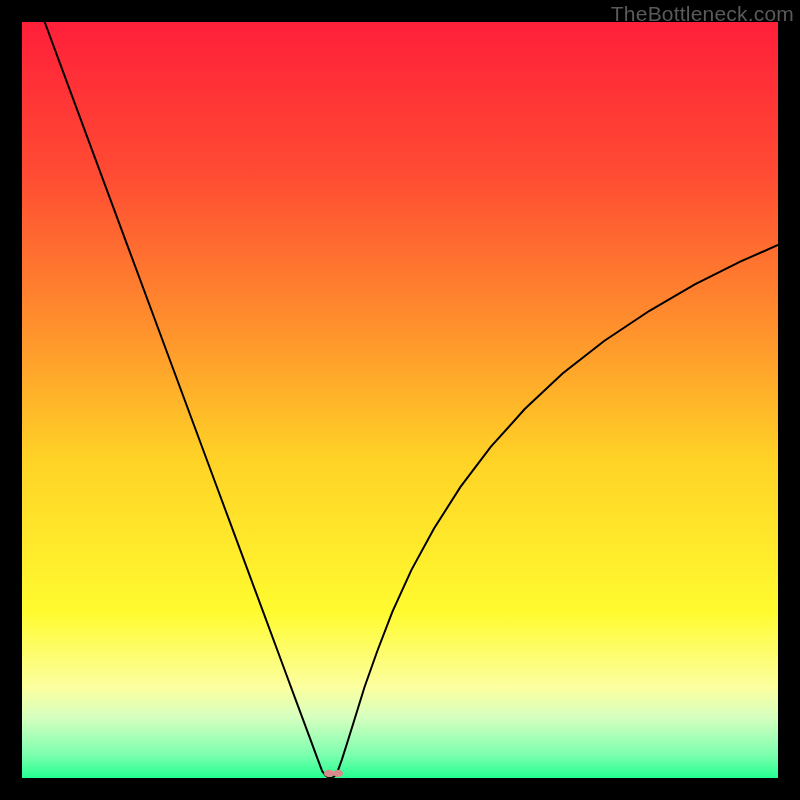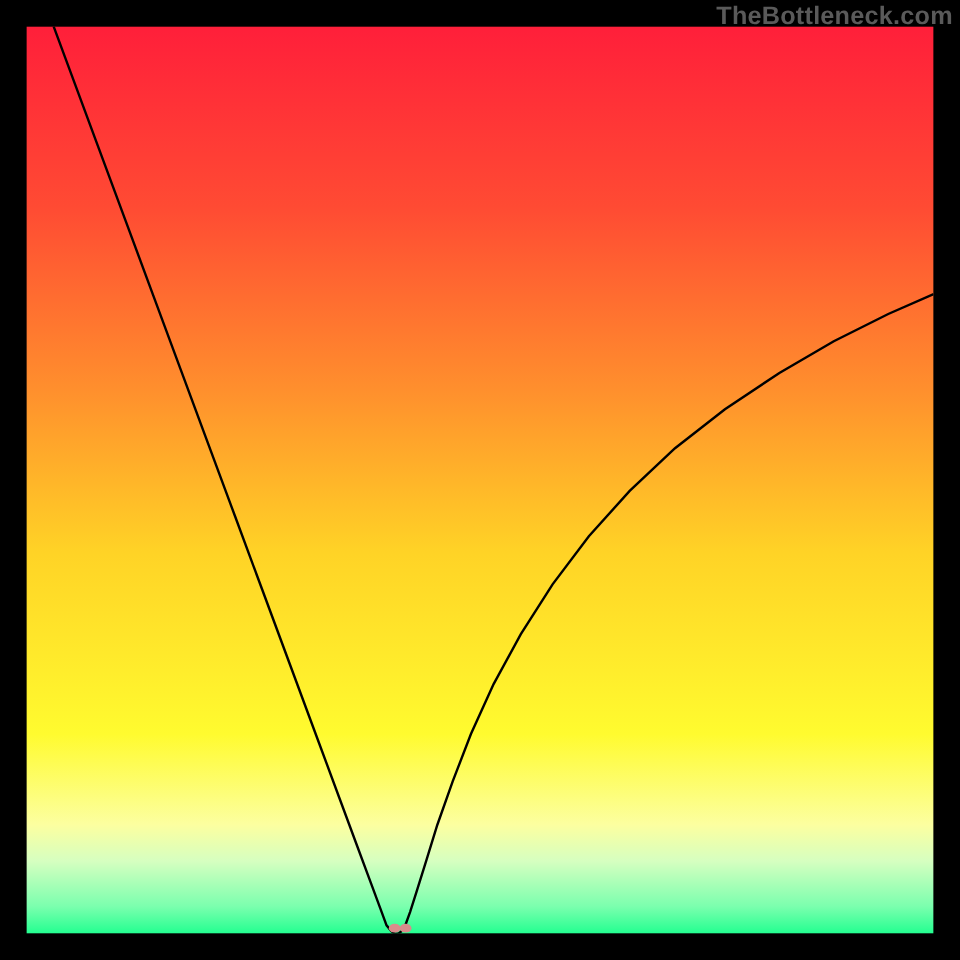--- a/index.html
+++ b/index.html
@@ -25,21 +25,21 @@
     top: 0;
     width: 756px;
     height: 756px;
   }
   .watermark {
     position: absolute;
     top: 2px;
     right: 6px;
     color: #5a5a5a;
     font-size: 21px;
-    font-weight: 700;
+    font-weight: 400;
     letter-spacing: 0.2px;
     font-family: Arial, Helvetica, sans-serif;
   }
   svg { display: block; }
 </style>
 </head>
 <body>
 
 <div class="frame">
   <svg class="plot-area" viewBox="0 0 100 100" preserveAspectRatio="none">

